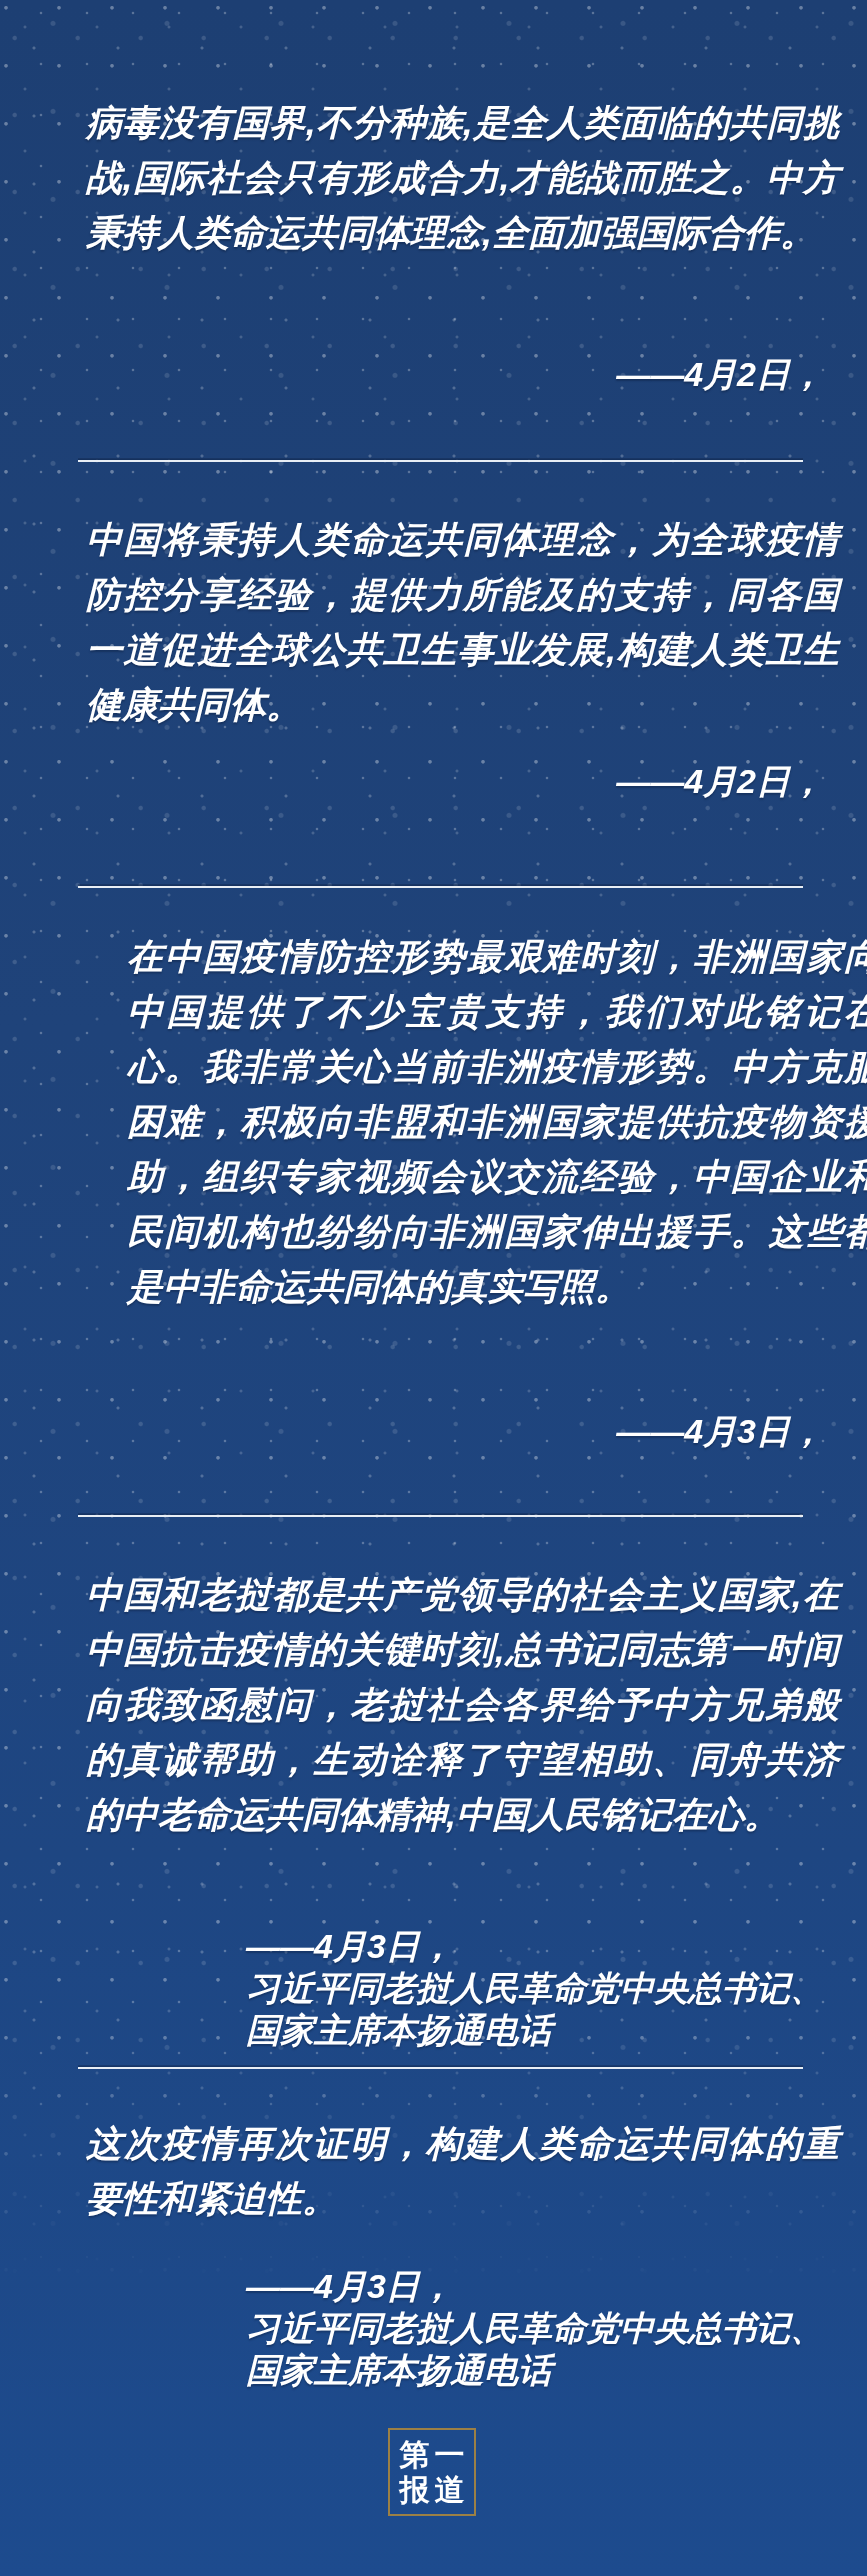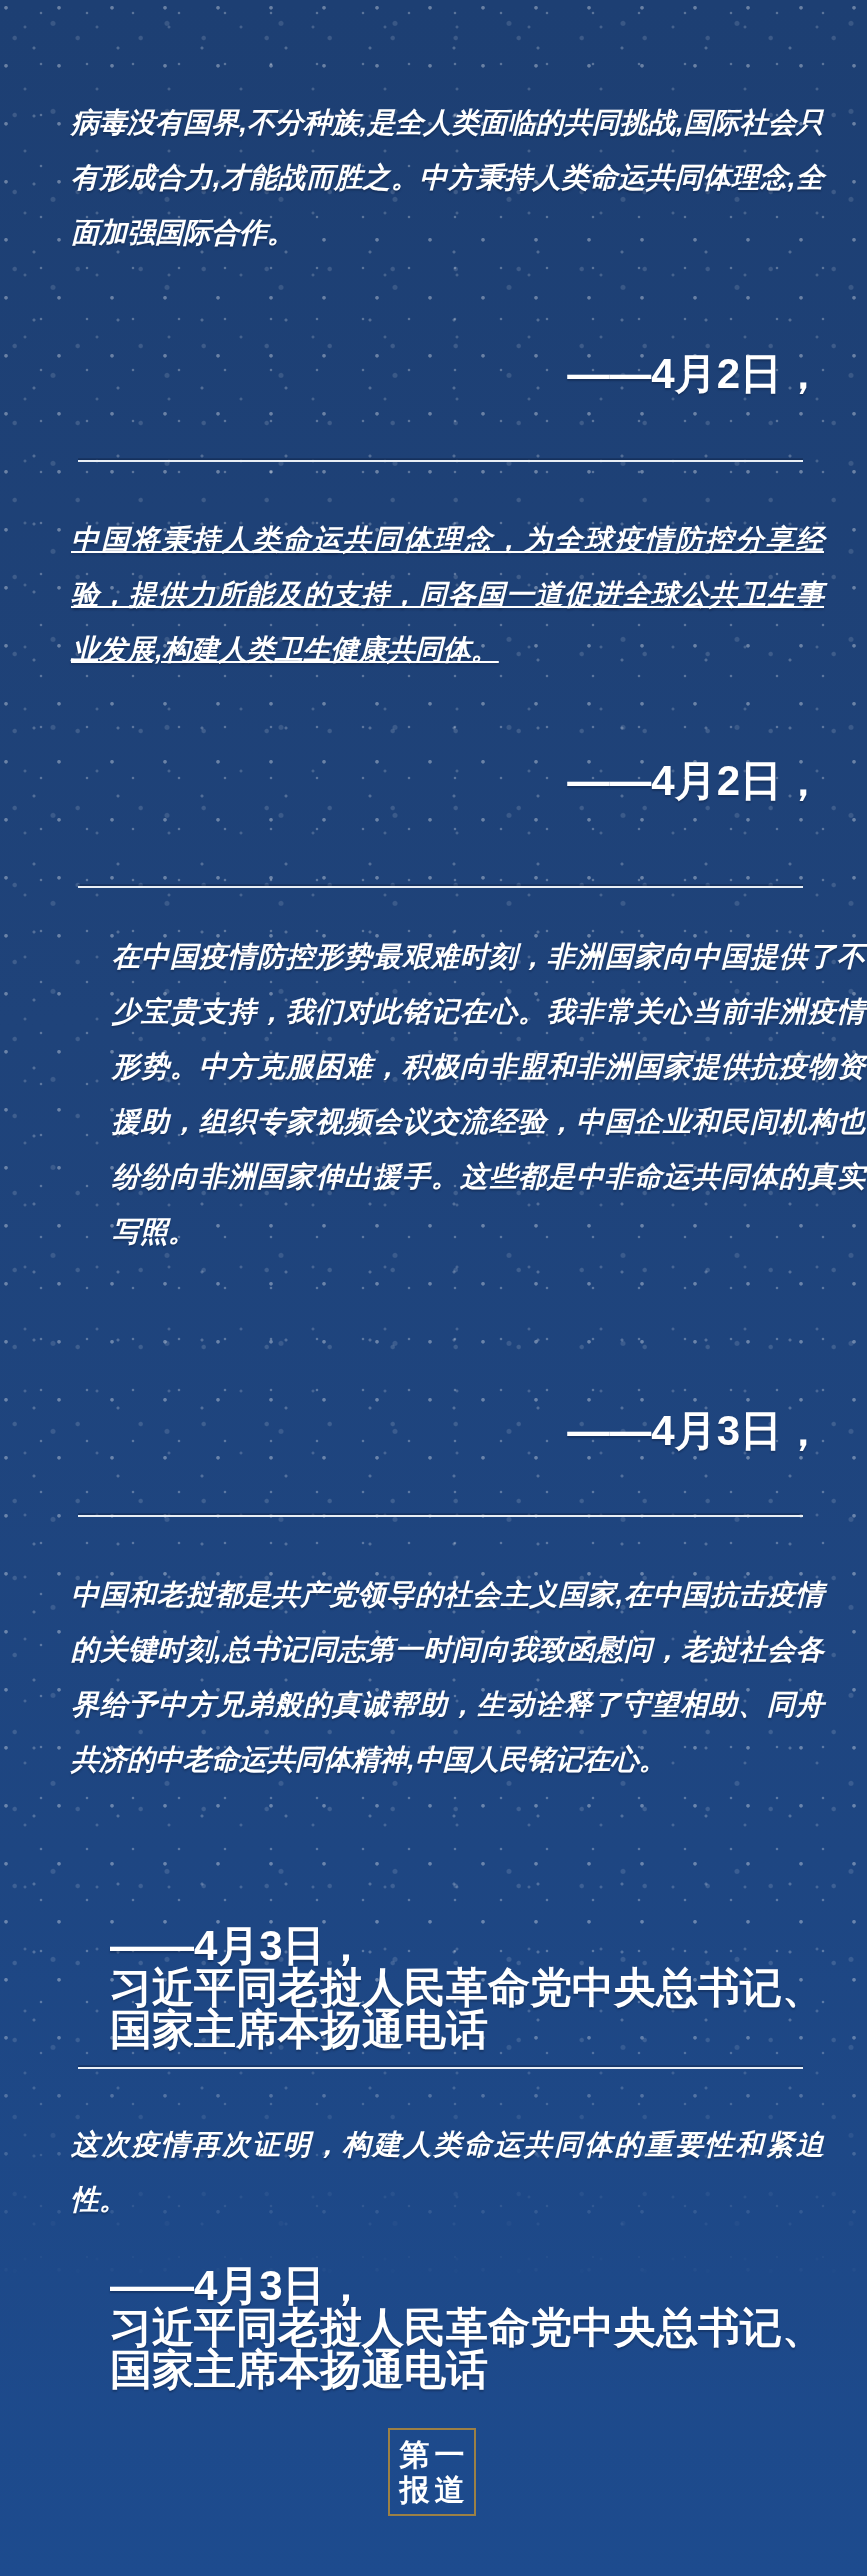--- a/index.html
+++ b/index.html
@@ -26,33 +26,33 @@
       radial-gradient(circle at 41px 13px,rgba(255,255,255,.30) 0.9px, transparent 1.7px),
       radial-gradient(circle at 14.7px 38px,rgba(255,255,255,.16) 1.6px, transparent 2.8px),
       radial-gradient(circle at 34px 48px,rgba(255,255,255,.26) 1px, transparent 2px),
       radial-gradient(circle at 53px 23.4px,rgba(255,255,255,.14) 1.9px, transparent 3.1px);
     background-size:53px 58px,72px 62px,46px 51px,63px 77px,84px 68px,114px 88px;
     -webkit-mask-image:linear-gradient(180deg,#000 0%,#000 78%,transparent 89%);
             mask-image:linear-gradient(180deg,#000 0%,#000 78%,transparent 89%);
     opacity:.9;
   }
   .quote{
-    position:absolute;left:71px;width:753px;
+    position:absolute;left:86px;width:753px;
     color:var(--text);
-    font-size:28px;line-height:55px;font-weight:bold;font-style:italic;
+    font-size:36px;line-height:55px;font-weight:bold;font-style:italic;
     text-align:justify;
     text-shadow:0 1.7px 1.7px rgba(8,24,52,.35);
   }
   .attr{
     position:absolute;left:71px;width:753px;
     display:flex;justify-content:flex-end;
   }
   .attr-inner{
     color:var(--text);
-    font-size:42px;line-height:42px;font-weight:bold;
+    font-size:34px;line-height:42px;font-weight:bold;font-style:italic;
     text-align:left;
     text-shadow:0 1.7px 1.7px rgba(8,24,52,.35);
   }
   .divider{
     position:absolute;left:78px;width:725px;height:1.7px;
     background:var(--divider);
     box-shadow:0 -1.7px 0 rgba(8,24,52,.38);
   }
   .logo{
     position:absolute;left:388px;top:2428px;
@@ -61,21 +61,21 @@
     display:grid;grid-template-columns:1fr 1fr;grid-template-rows:1fr 1fr;
     place-items:center;padding:7px;
   }
   .logo-char{
     color:var(--text);
     font-family:"Liberation Serif","DejaVu Serif",serif;
     font-size:30px;line-height:1;font-weight:600;
   }
   
   #q1{top:95px;}  #a1{top:353px;}  #d1{top:460px;}
-  #q2{top:512px;text-decoration:underline;}  #a2{top:760px;}  #d2{top:886px;}
+  #q2{top:512px;}  #a2{top:760px;}  #d2{top:886px;}
   #q3{top:929px;margin-left:41px;} #a3{top:1410px;} #d3{top:1515px;}
   #q4{top:1567px;} #a4{top:1925px;} #d4{top:2067px;}
   #q5{top:2119px;font-family:Liberation Mono, monospace;} #a5{top:2265px;}
 </style>
 </head>
 <body>
 
 <div class="speckles"></div>
 
 <div class="quote" id="q1">病毒没有国界,不分种族,是全人类面临的共同挑战,国际社会只有形成合力,才能战而胜之。中方秉持人类命运共同体理念,全面加强国际合作。</div>

